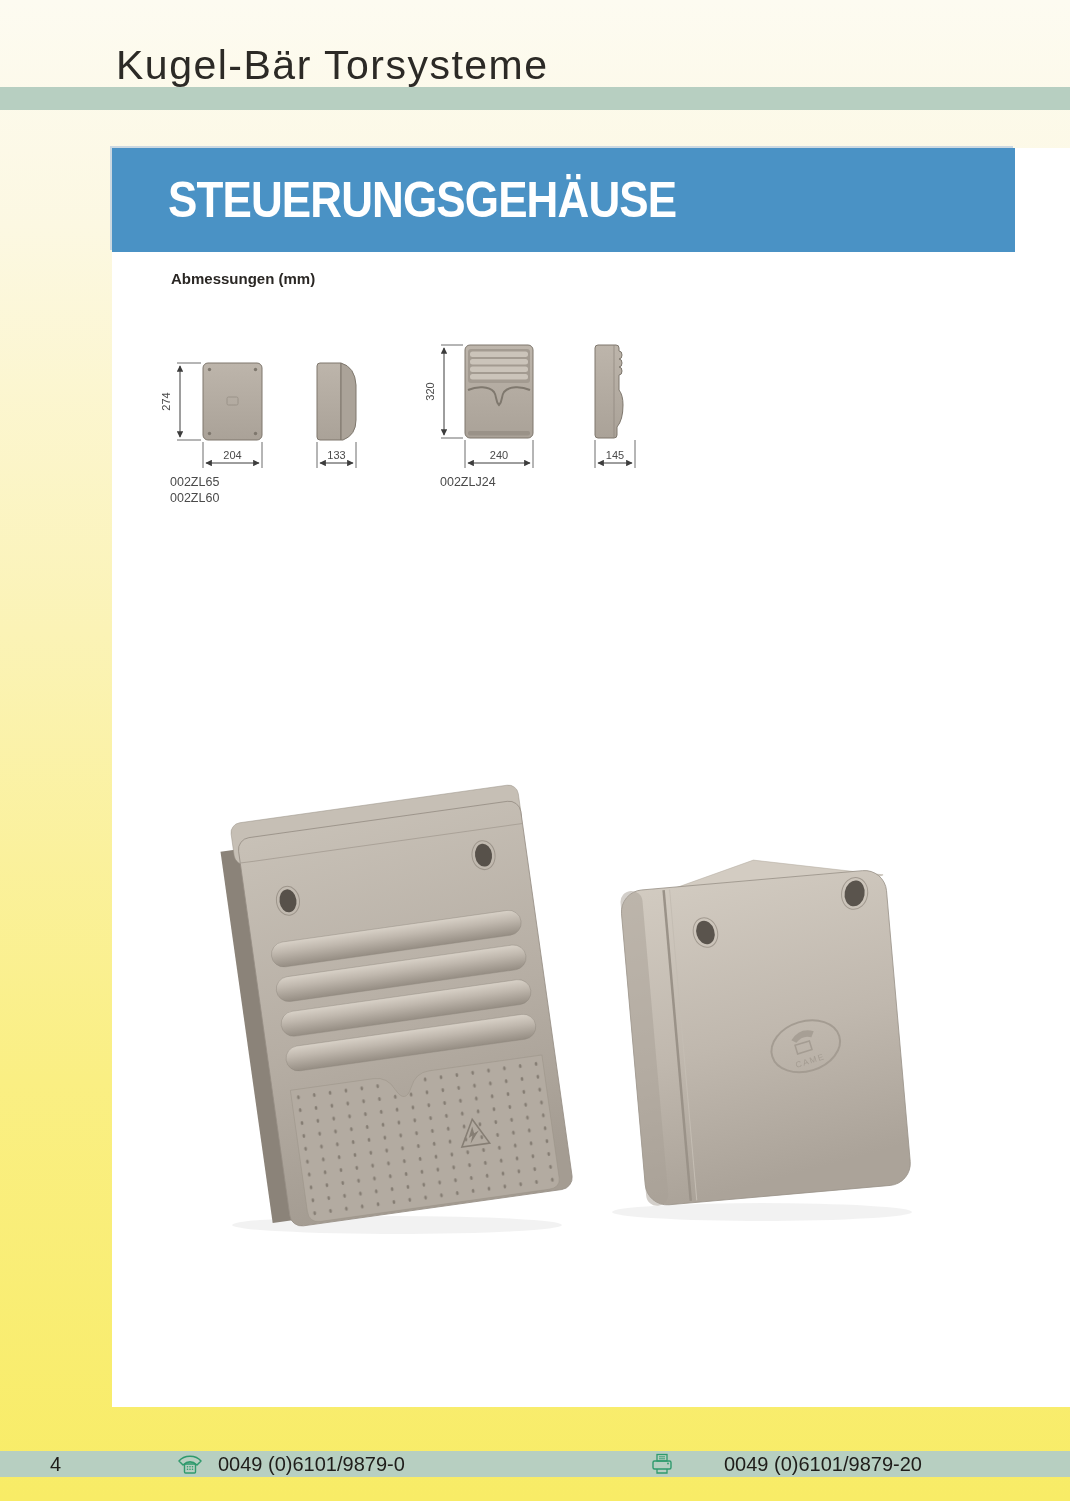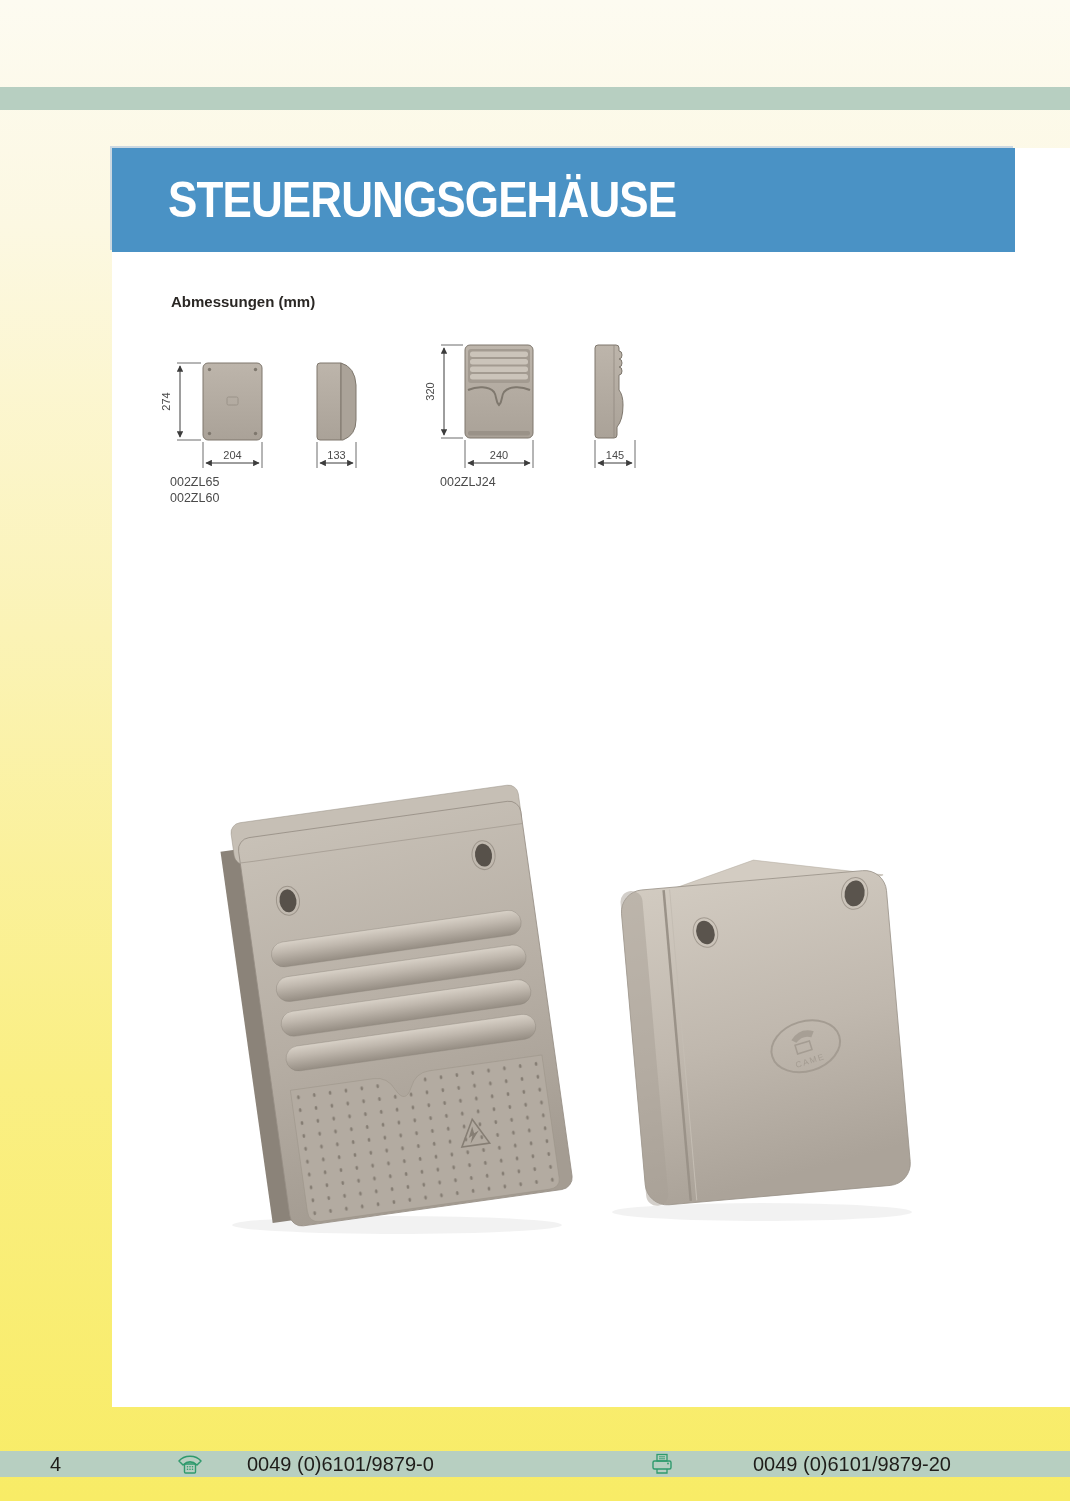--- a/index.html
+++ b/index.html
@@ -24,44 +24,45 @@
   .banner{
     position:absolute;left:0;top:0;width:903px;height:104px;background:#4a92c5;
     box-shadow:-2px -2px 0 rgba(190,208,224,.8);
   }
   .banner-title{
     position:absolute;left:56px;top:0;line-height:104px;font-size:50px;font-weight:700;
     color:#ffffff;letter-spacing:-1px;transform:scaleX(.88);transform-origin:left center;
     white-space:nowrap;
   }
   .dim-label{
-    position:absolute;left:59px;top:122px;font-size:15px;font-weight:700;color:#2a2724;margin-top:23px;
+    position:absolute;left:59px;top:122px;font-size:15px;font-weight:700;color:#2a2724;
   }
   svg text{font-family:"Liberation Sans","DejaVu Sans",sans-serif;}
   .drawings{position:absolute;left:45px;top:187px;width:520px;height:175px;}
   .drawings text{fill:#4a4a4a;font-size:11px;}
   .drawings text.code{fill:#4a4a4a;font-size:12.5px;}
   .products{position:absolute;left:90px;top:630px;width:760px;height:460px;}
   .footer-bar{
     position:absolute;left:0;top:1451px;width:1070px;height:26px;background:#b7cfc1;
     color:#1f1d1a;font-size:20px;line-height:26px;
   }
   .page-num{position:absolute;left:50px;top:0;}
-  .footer-text{position:absolute;top:0;white-space:nowrap;margin-left:29px;}
+  .footer-text{position:absolute;top:0;white-space:nowrap;}
   .phone-num{left:218px;}
   .fax-num{left:724px;}
   .footer-icon{position:absolute;top:2px;width:28px;height:22px;}
   .phone-ic{left:176px;}
   .fax-ic{left:648px;}
 </style>
 </head>
 <body>
 
 <div class="page">
 
+  <div class="brand">Kugel-Bär Torsysteme</div>
   <div class="green-bar top"></div>
 
   <div class="content">
 
     <div class="banner">
       <div class="banner-title">STEUERUNGSGEHÄUSE</div>
     </div>
 
     <div class="dim-label">Abmessungen (mm)</div>
 

